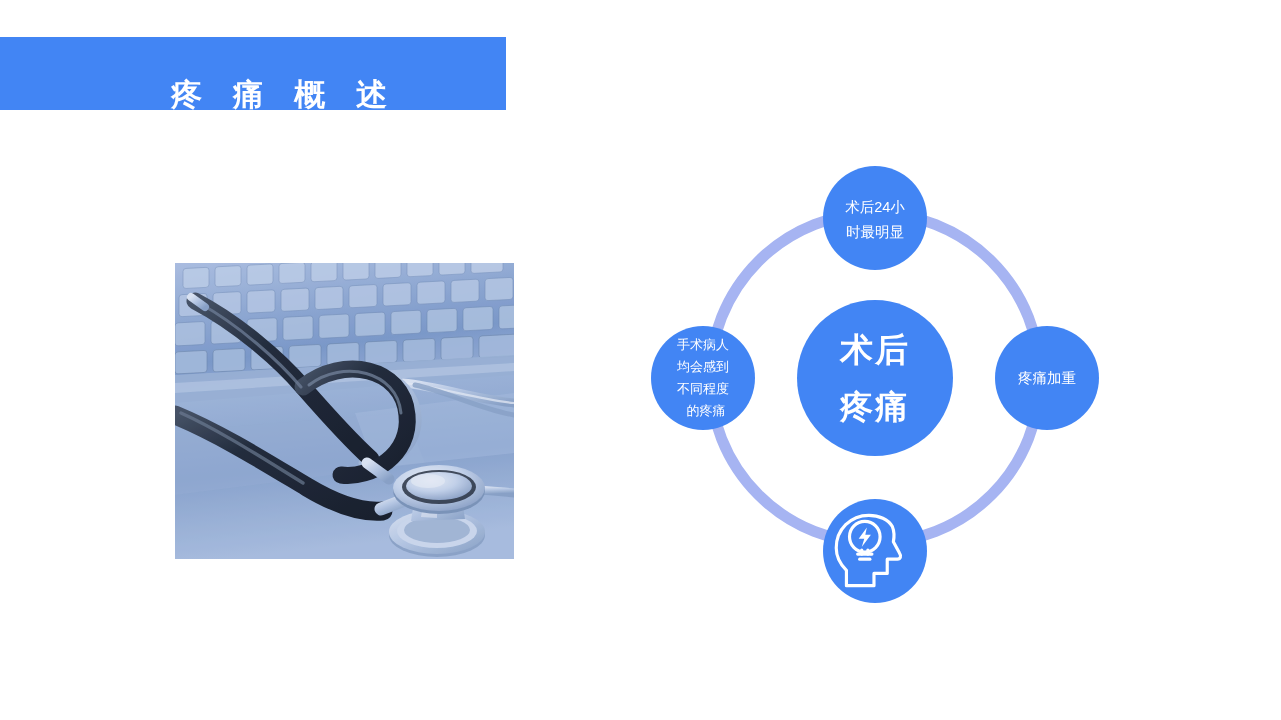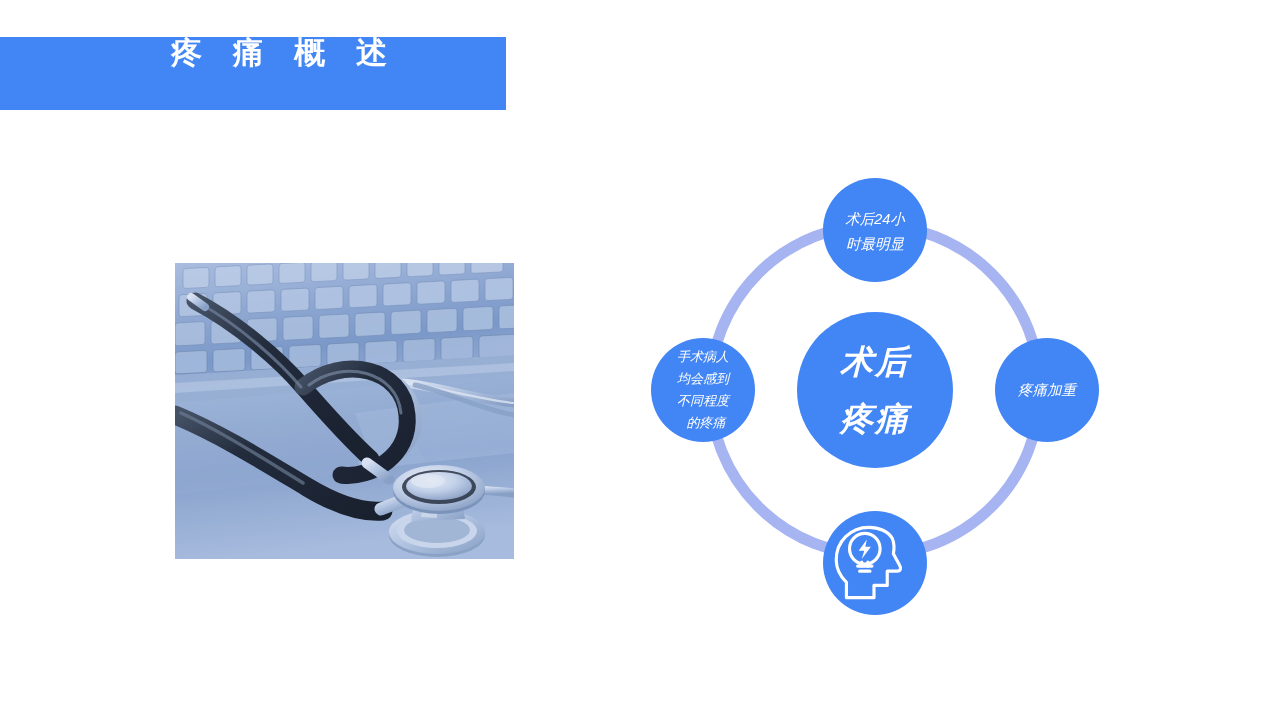--- a/index.html
+++ b/index.html
@@ -17,21 +17,21 @@
 
   
   .title-banner {
     position: absolute;
     left: 0px;
     top: 37px;
     width: 506px;
     height: 73px;
     background: #4285f4;
     display: flex;
-    align-items: flex-start;
+    align-items: flex-end;
     justify-content: center;
     box-sizing: border-box;
     padding-left: 52px;
   }
   .title-banner .title-text {
     color: #ffffff;
     font-size: 31px;
     font-weight: bold;
     letter-spacing: 11px;
     line-height: 1;
@@ -52,24 +52,23 @@
   .photo-frame svg {
     display: block;
     width: 100%;
     height: 100%;
   }
 
   
   .diagram {
     position: absolute;
     left: 672px;
-    top: 150px;
+    top: 138px;
     width: 480px;
     height: 480px;
-    font-style: italic;
   }
   .diagram svg {
     display: block;
     width: 100%;
     height: 100%;
     overflow: visible;
   }
   .ring-track {
     fill: none;
     stroke: #a6b4f2;

